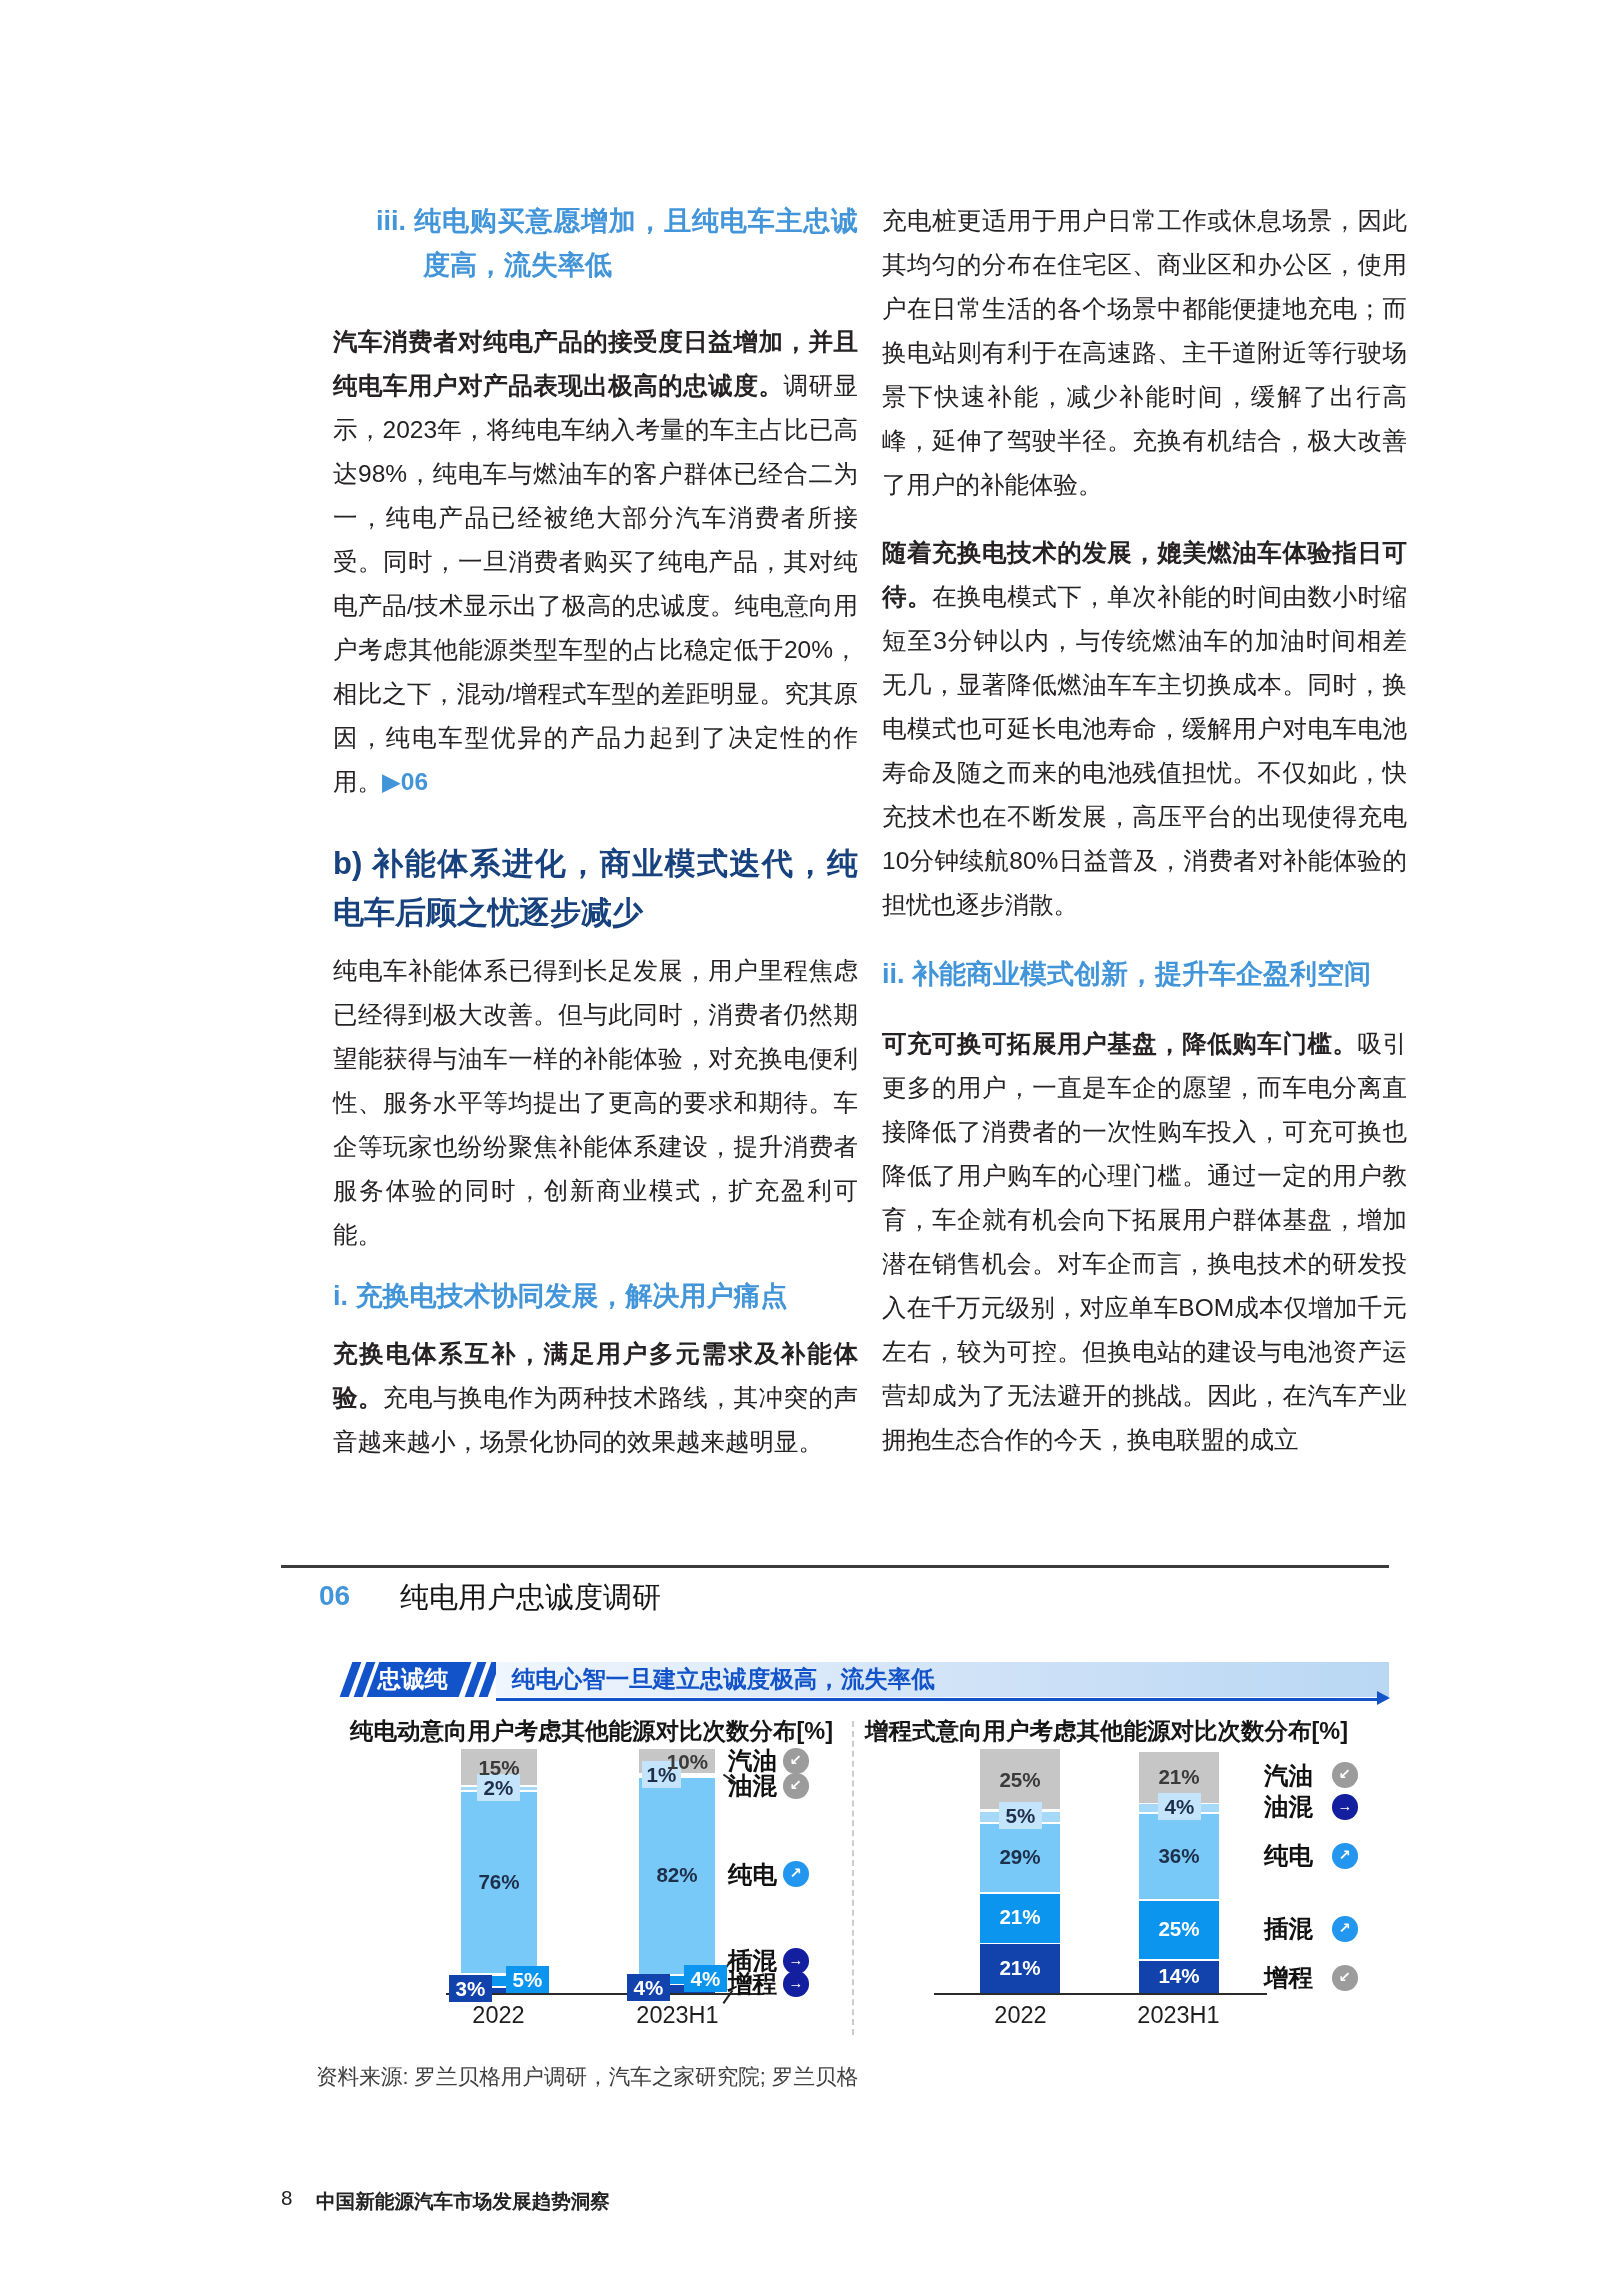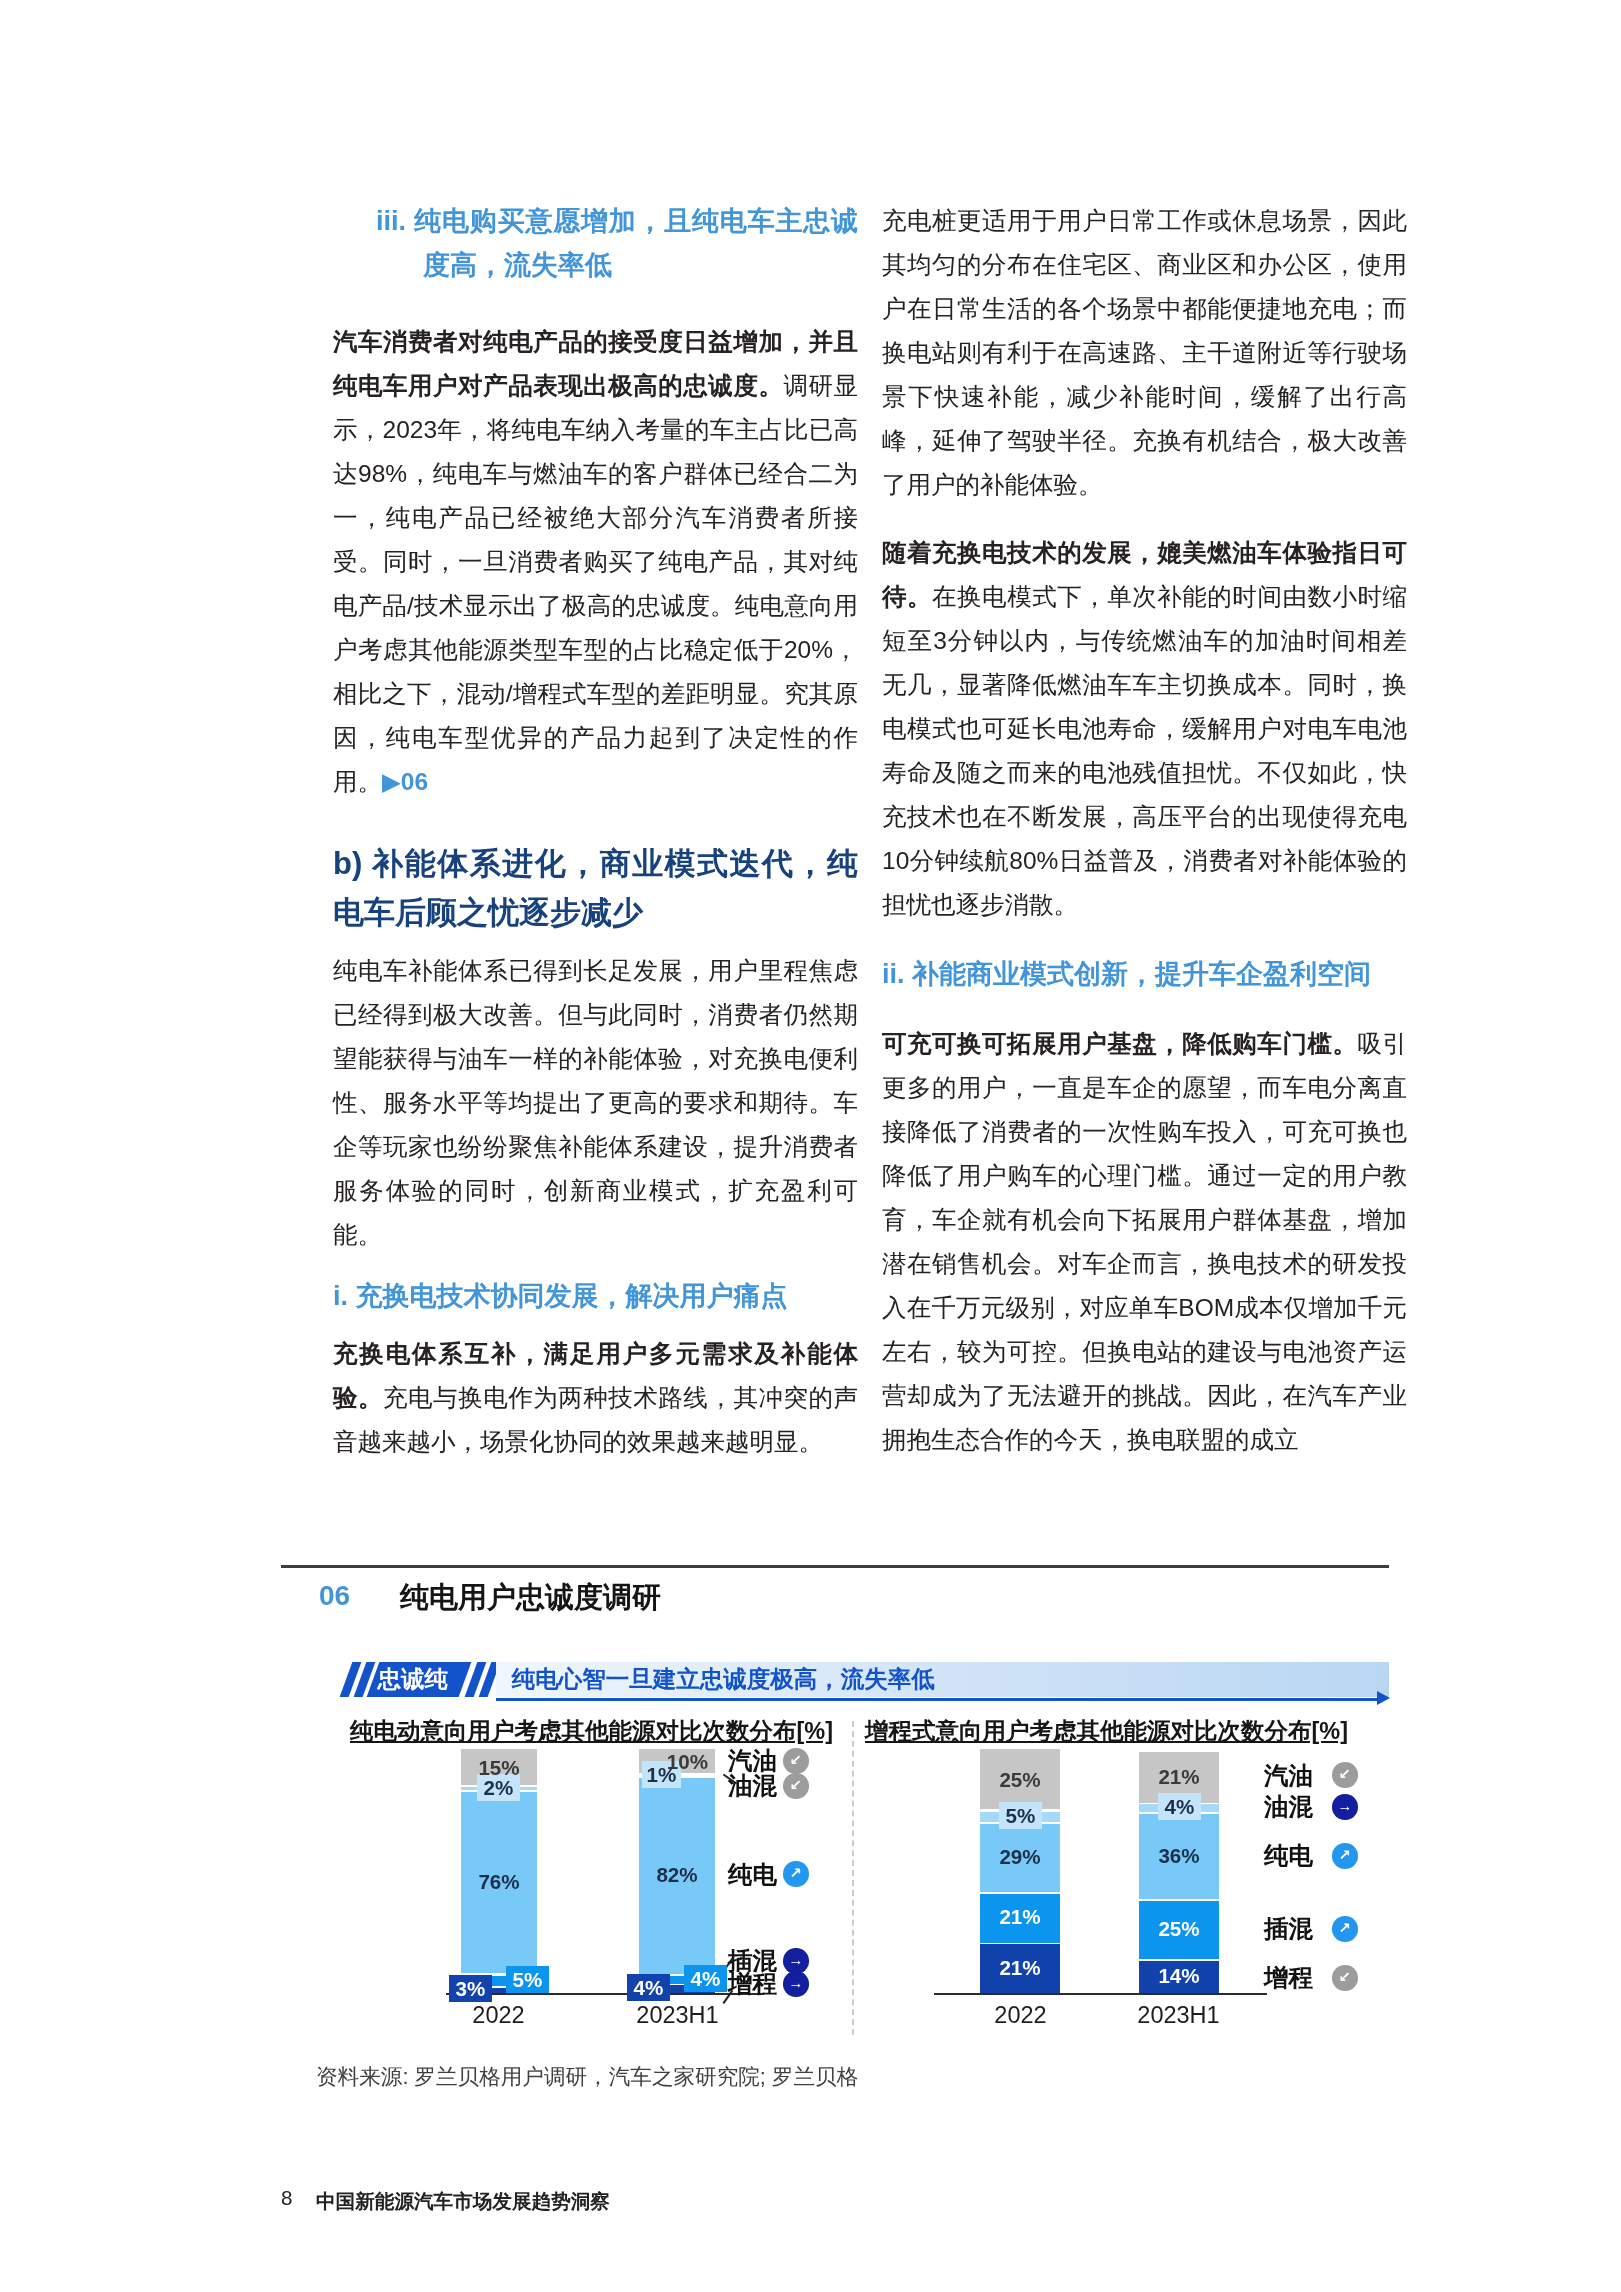--- a/index.html
+++ b/index.html
@@ -21,34 +21,34 @@
   .col-left .h-i{margin-bottom:13.7px;}
   .col-right .p1{margin-bottom:23.5px;}
   .col-right .p2{margin-bottom:25.5px;}
   .col-right .h-ii{margin-bottom:25.5px;}
   .ref{color:#4295d9;font-weight:700;}
 
   
   .figure{position:absolute;left:0;top:8px;width:100%;height:100%;}
   .fig-rule{position:absolute;left:281px;top:1557px;width:1108px;height:2.9px;background:#3c3c3c;}
   .fig-num{position:absolute;left:319px;top:1572px;font-size:28px;font-weight:700;color:#4295d9;}
-  .fig-title{position:absolute;left:400px;top:1570px;font-size:29px;font-weight:700;color:#151515;}
+  .fig-title{position:absolute;left:400px;top:1570px;font-size:29px;font-weight:400;color:#151515;}
 
   .banner{position:absolute;left:0;top:1654px;width:100%;height:35px;}
   .bstripe{position:absolute;top:0;width:8.8px;height:35px;background:#1353c9;transform:skewX(-20deg);}
   .s1{left:346px}.s2{left:360px}.s3{left:471px}.s4{left:485px}
   .btag{position:absolute;left:373px;top:0;width:92px;height:35px;background:#1353c9;transform:skewX(-20deg);}
   .btag span{display:block;transform:skewX(20deg);color:#fff;font-size:23.5px;font-weight:700;text-align:center;line-height:35px;}
   .bstrip{position:absolute;left:496px;top:0;width:893px;height:35px;background:linear-gradient(90deg,#f0f6fd 0%,#cfe2f7 55%,#b9d7f3 100%);}
   .bstrip span{display:block;padding-left:15.7px;color:#1353c9;font-size:23.5px;font-weight:700;line-height:35px;}
   .arrow-line{position:absolute;left:496px;top:1690px;width:883px;height:2.9px;background:#1353c9;}
   .arrow-head{position:absolute;left:1377px;top:1683px;width:0;height:0;
               border-left:13.7px solid #1353c9;border-top:7.8px solid transparent;border-bottom:7.8px solid transparent;}
 
-  .ct{position:absolute;font-size:23.5px;font-weight:700;color:#161616;text-decoration:underline;}
+  .ct{position:absolute;font-size:23.5px;font-weight:700;color:#161616;}
   .ct1{left:350px;top:1707px;}
   .ct2{left:865px;top:1707px;}
   .vdash{position:absolute;left:852px;top:1713px;height:314px;border-left:2px dashed #cccccc;}
 
   #chart-left,#chart-right{position:absolute;left:0;top:0;width:100%;height:100%;}
   .axis{position:absolute;height:2px;background:#2b2b2b;}
   .seg{position:absolute;box-sizing:border-box;}
   .vlabel{position:absolute;height:27.4px;line-height:27.4px;font-size:20.6px;font-weight:700;text-align:center;z-index:3;}
   .catlabel{position:absolute;font-size:23.5px;color:#1d1d1d;text-align:center;}
   .leglabel{position:absolute;font-size:24.5px;font-weight:700;color:#111;height:31px;line-height:31px;}

